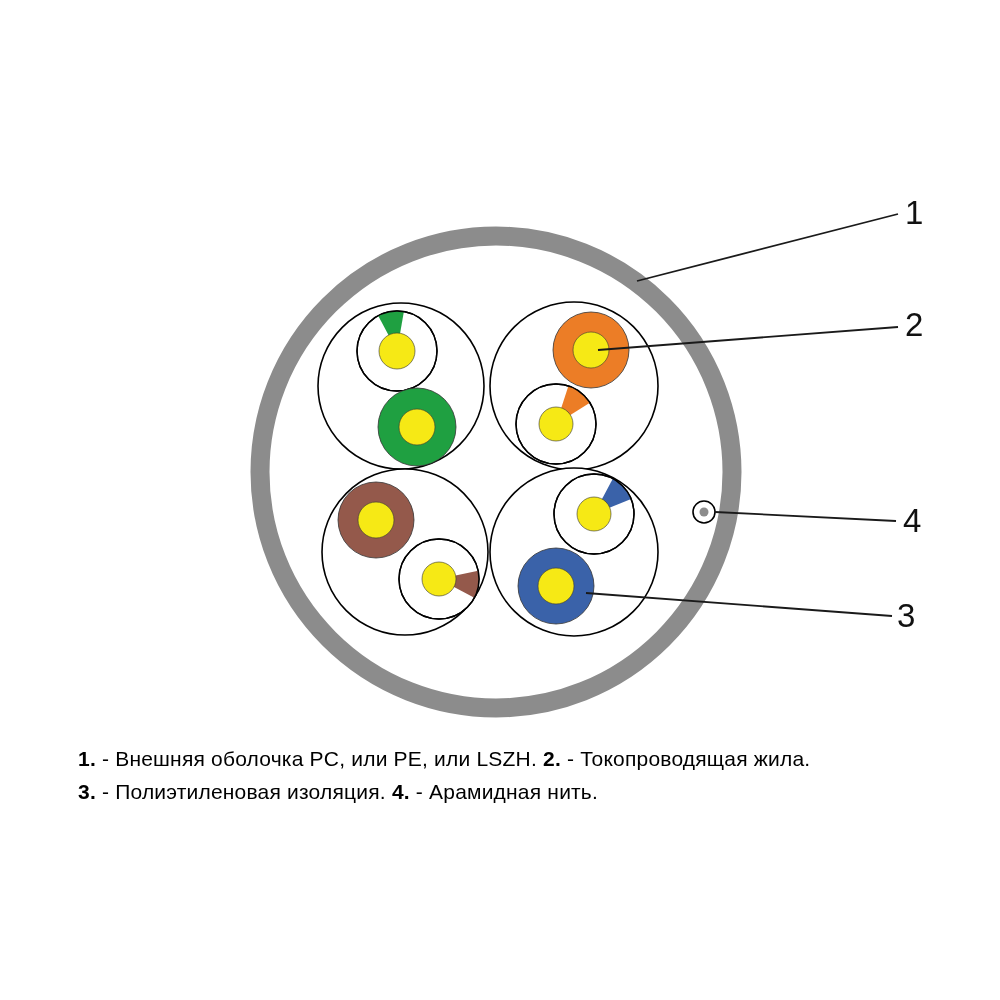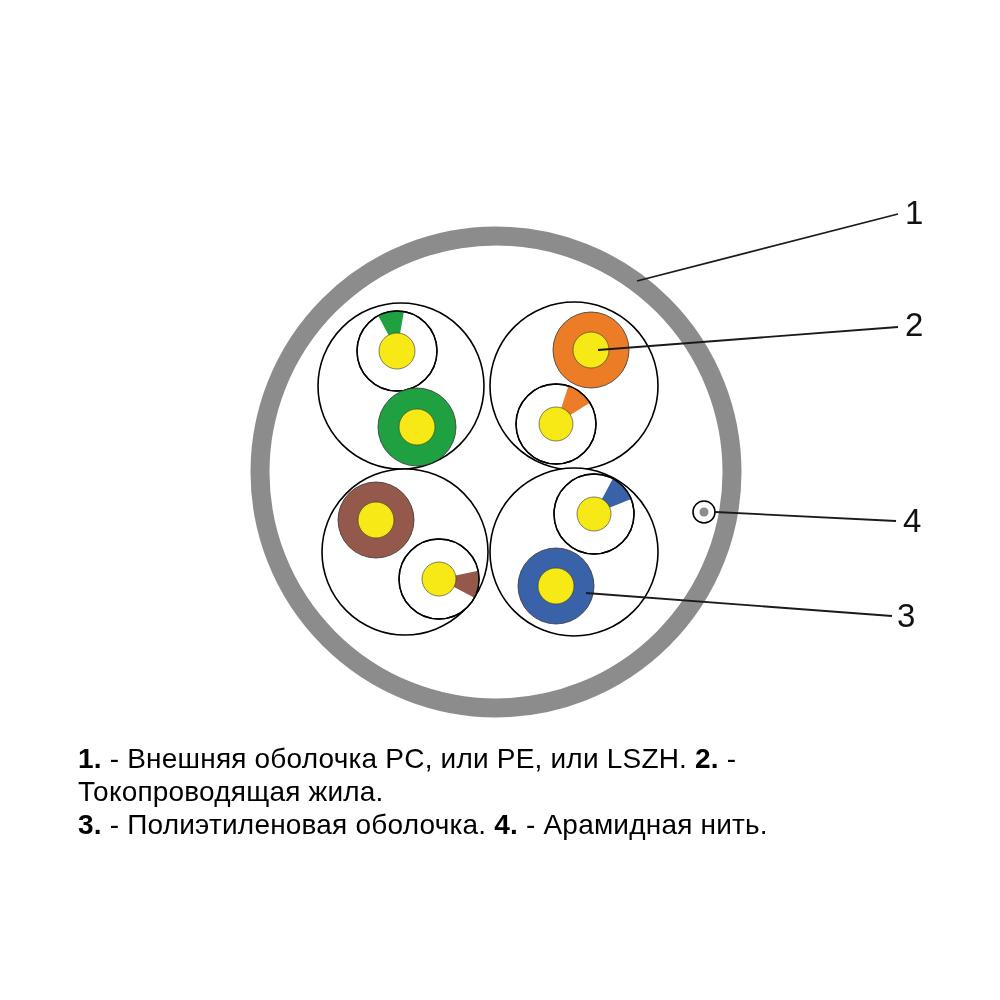--- a/index.html
+++ b/index.html
@@ -23,21 +23,21 @@
   .callout-num {
     font-family: "Liberation Sans", sans-serif;
     font-size: 33px;
     fill: #111111;
   }
   #legend {
     position: absolute;
     left: 78px;
     top: 742px;
     width: 880px;
-    font-size: 28px;
+    font-size: 21px;
     line-height: 33px;
     color: #000000;
     letter-spacing: 0.2px;
   }
   .legend-num {
     font-weight: bold;
   }
   .legend-text {
     font-weight: normal;
   }
@@ -103,17 +103,17 @@
     <text x="905" y="336" class="callout-num">2</text>
     <text x="903" y="532" class="callout-num">4</text>
     <text x="897" y="627" class="callout-num">3</text>
   </svg>
 
   <div id="legend">
     <div>
       <span class="legend-num">1.</span><span class="legend-text"> - Внешняя оболочка PC, или PE, или LSZH. </span><span class="legend-num">2.</span><span class="legend-text"> - Токопроводящая жила.</span>
     </div>
     <div>
-      <span class="legend-num">3.</span><span class="legend-text"> - Полиэтиленовая оболочка. </span><span class="legend-num">4.</span><span class="legend-text"> - Арамидная нить.</span>
+      <span class="legend-num">3.</span><span class="legend-text"> - Полиэтиленовая изоляция. </span><span class="legend-num">4.</span><span class="legend-text"> - Арамидная нить.</span>
     </div>
   </div>
 
 </div>
 
 </body></html>

